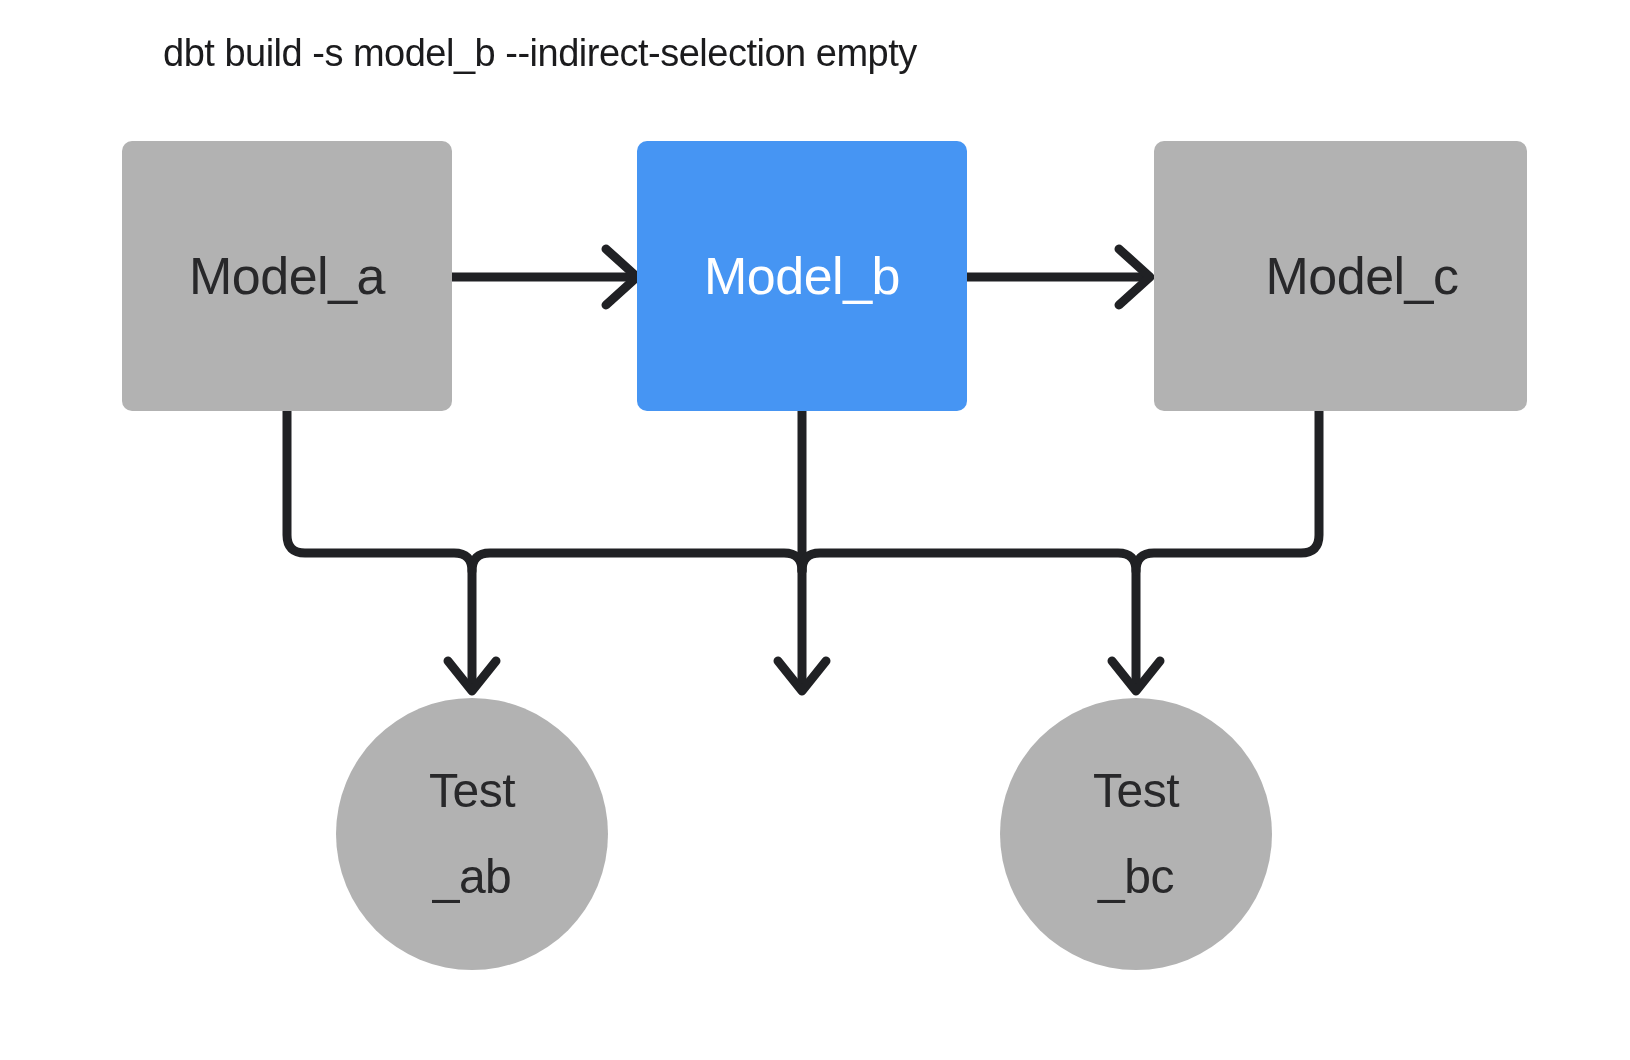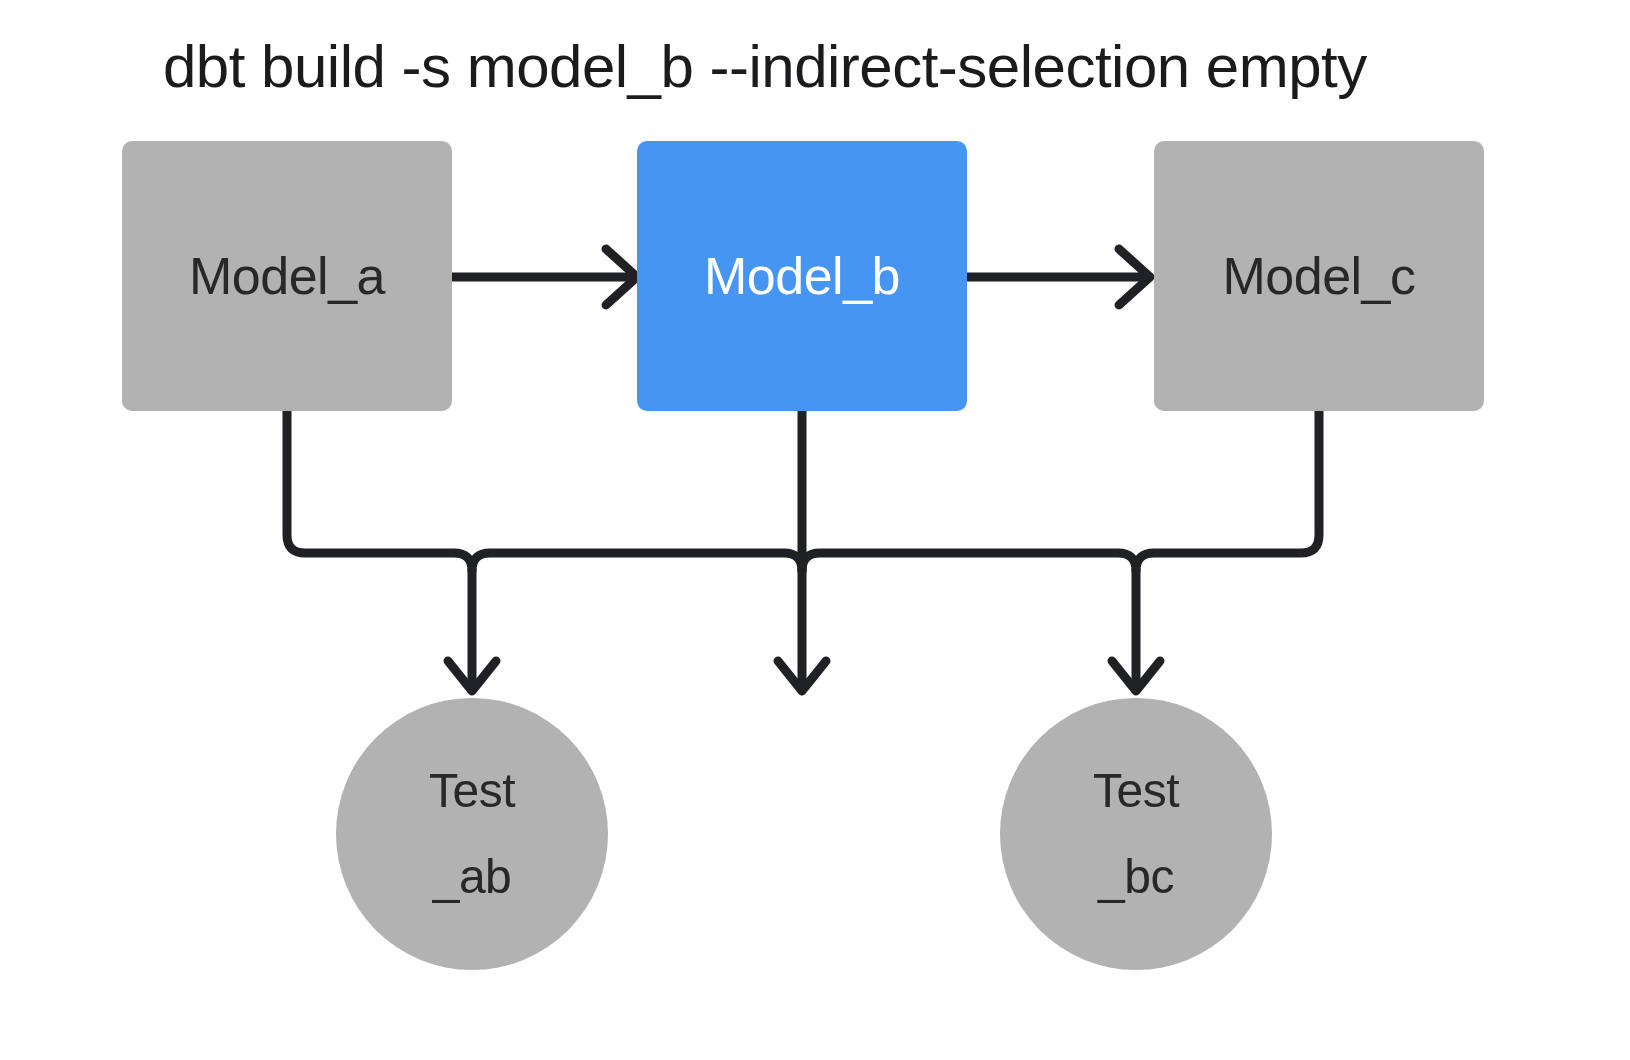--- a/index.html
+++ b/index.html
@@ -14,21 +14,21 @@
   .canvas{
     position:relative;
     width:1630px;height:1060px;
     background:var(--background);
     font-family:"Liberation Sans","DejaVu Sans",sans-serif;
     overflow:hidden;
   }
   .title{
     position:absolute;
     left:163px;top:32px;
-    font-size:60px;
+    font-size:38px;
     font-weight:500;
     letter-spacing:-0.5px;
     color:#1b1b1d;
     white-space:nowrap;
   }
   .edges{
     position:absolute;left:0;top:0;width:1630px;height:1060px;
   }
   .edges path{
     fill:none;
@@ -47,21 +47,21 @@
     font-size:52px;
     color:var(--text-dark);
     letter-spacing:-0.5px;
   }
   .node-box.selected{
     background:var(--node-selected-blue);
     color:var(--text-on-selected);
   }
   .node-box.model-a{left:122px;}
   .node-box.model-b{left:637px;}
-  .node-box.model-c{left:1154px;}
+  .node-box.model-c{left:1154px;padding-left:43px;}
   .node-circle{
     position:absolute;
     top:698px;
     width:272px;height:272px;
     border-radius:50%;
     background:var(--node-gray);
     display:flex;flex-direction:column;align-items:center;justify-content:center;
     font-size:48px;
     line-height:86px;
     color:var(--text-dark);

